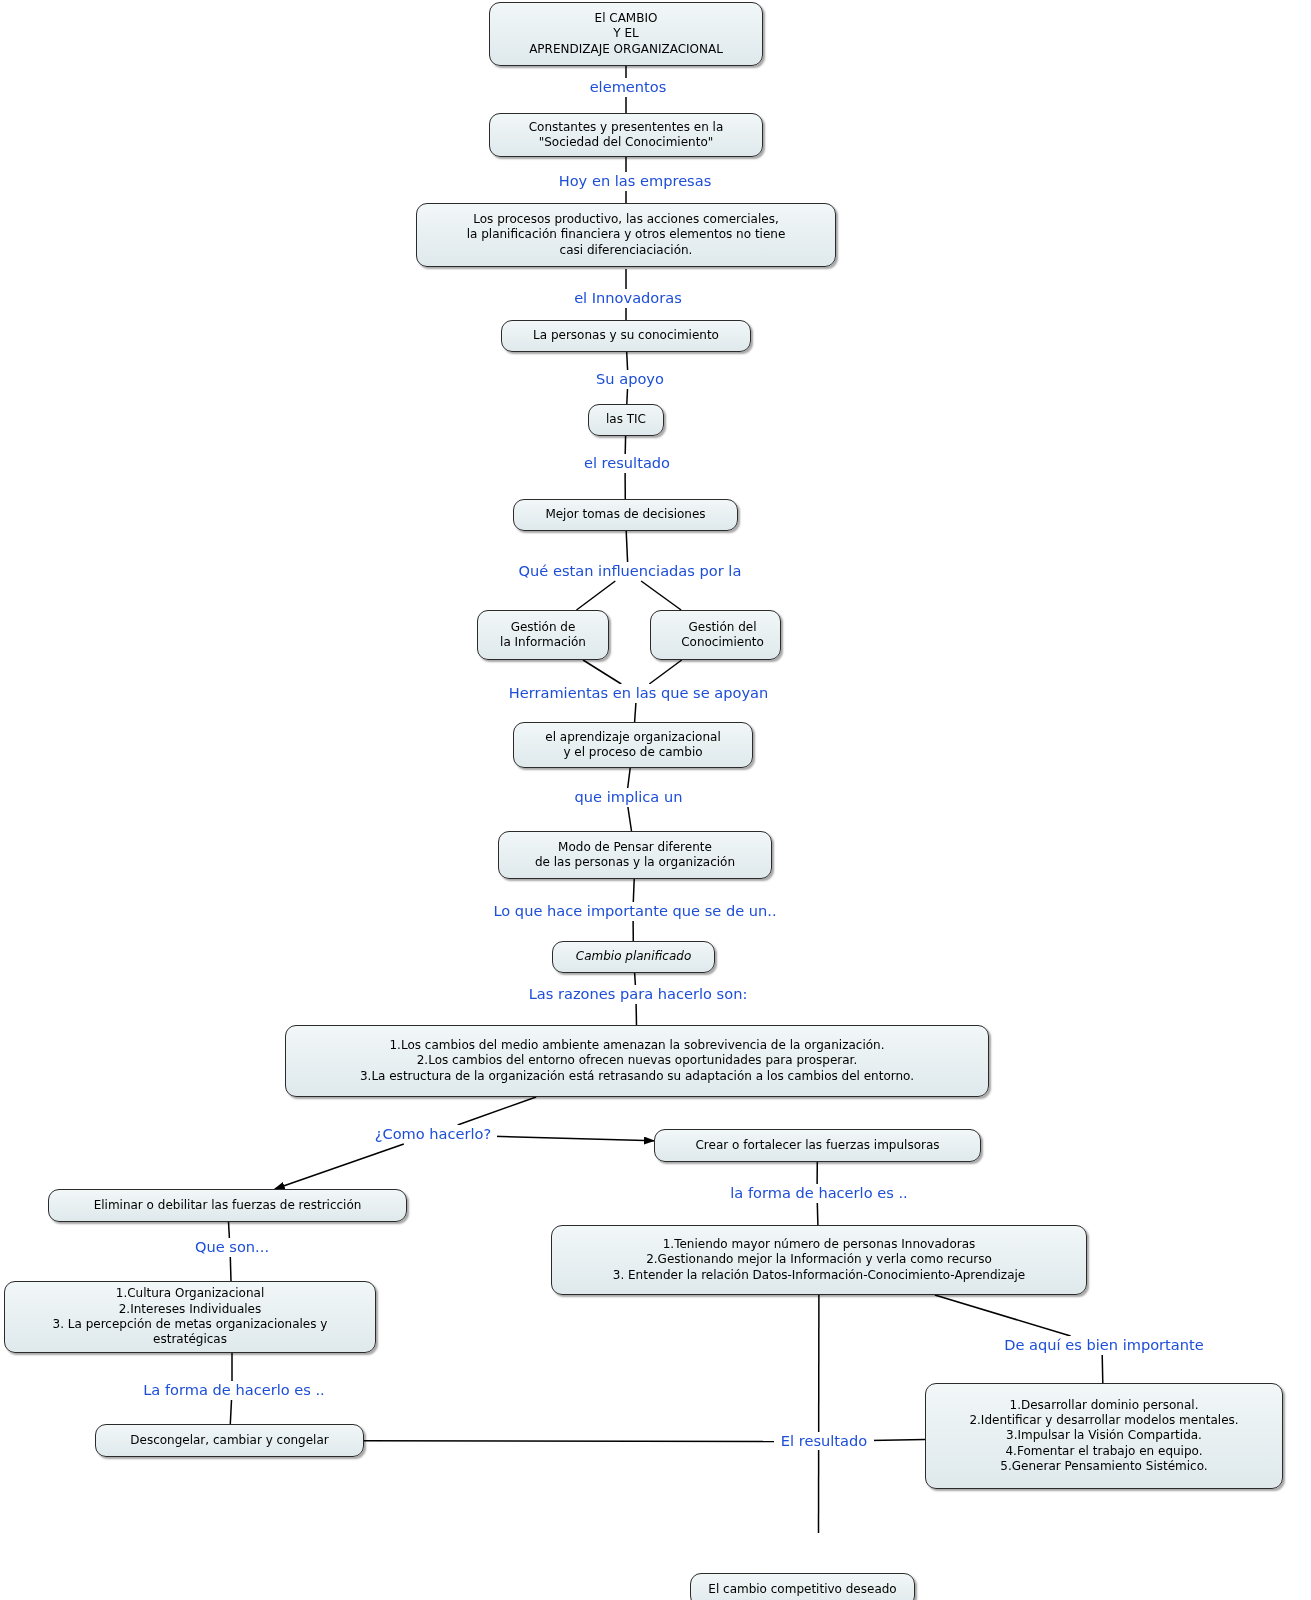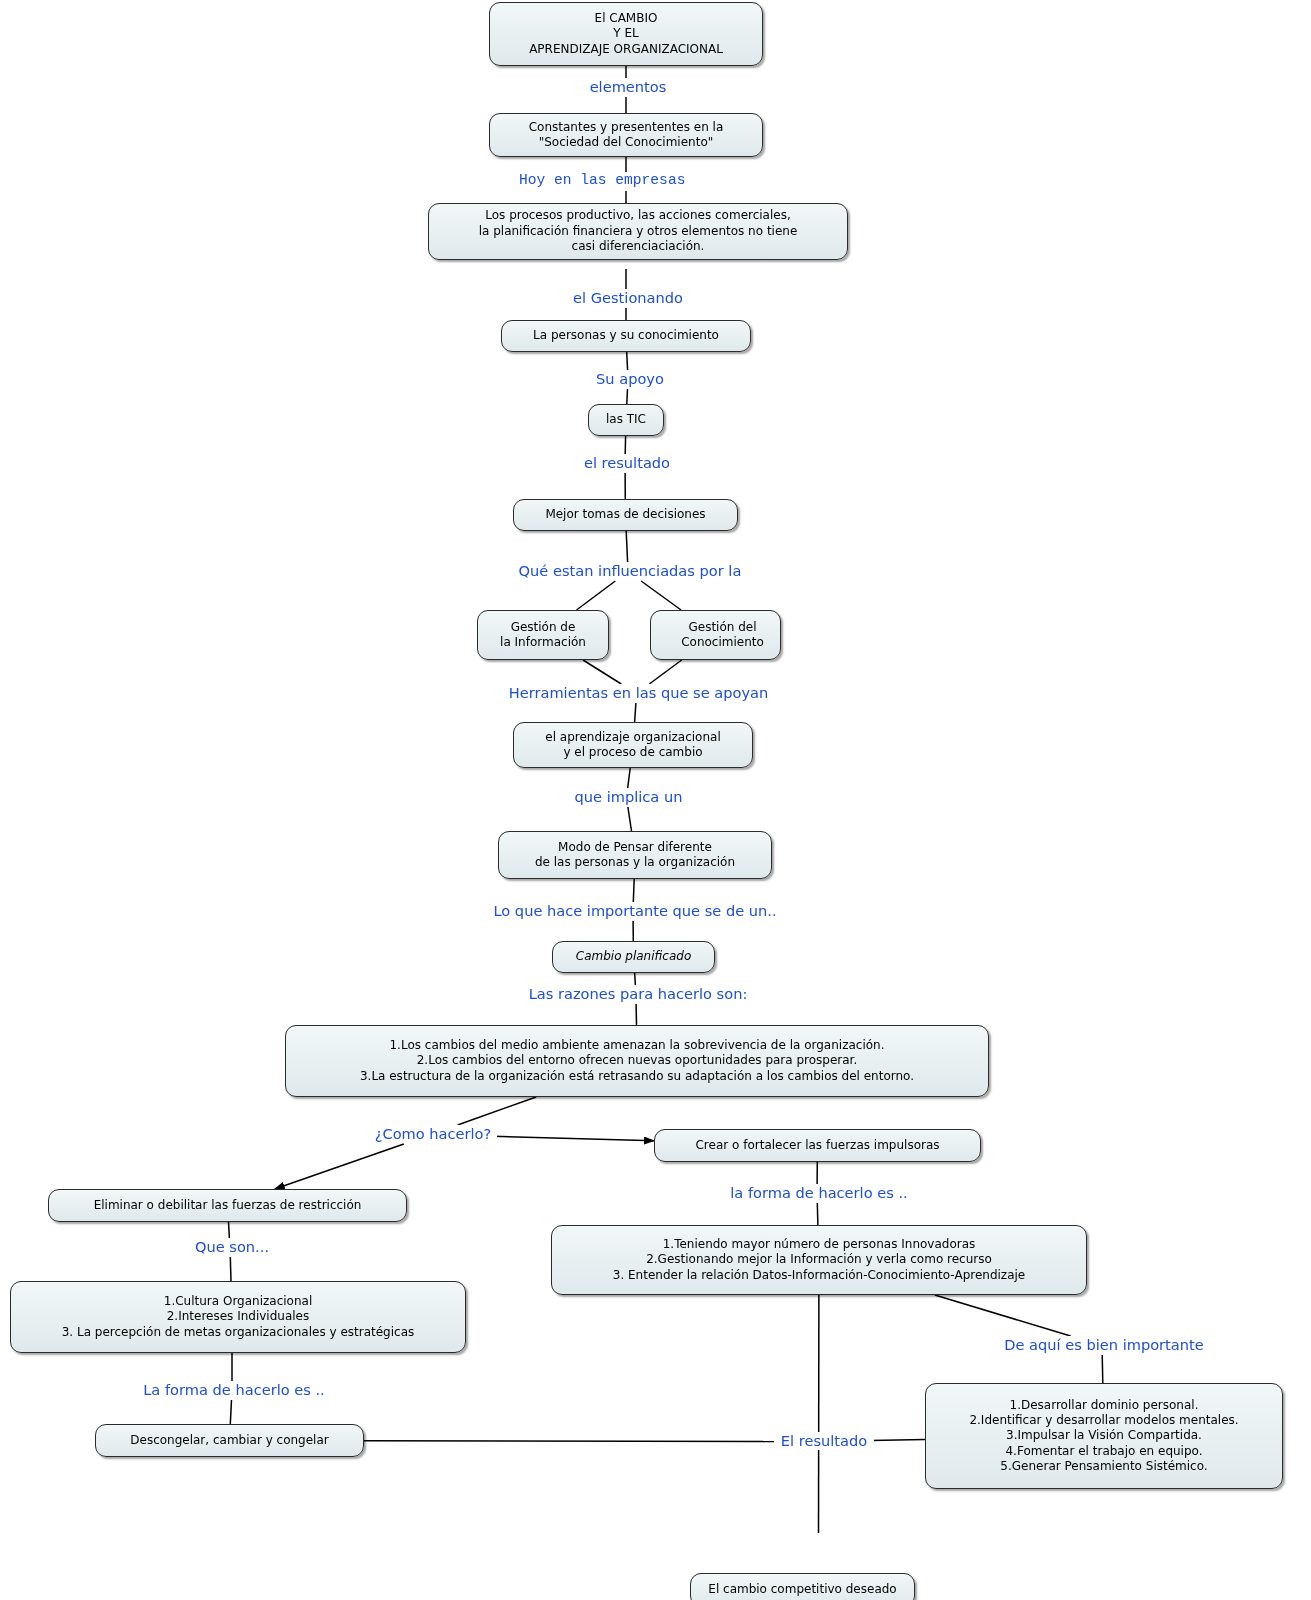--- a/index.html
+++ b/index.html
@@ -101,21 +101,21 @@
         <line x1="870.0" y1="1440.6" x2="925.0" y2="1439.5" stroke="#000000" stroke-width="1.5"></line>
         <line x1="818.9" y1="1295.0" x2="818.5" y2="1533.0" stroke="#000000" stroke-width="1.5"></line>
       </g>
   </svg>
   <div id="nodes">
       <div class="node" style="left: 489px; top: 2px; width: 274px; height: 64px;">El CAMBIO
 Y EL
 APRENDIZAJE ORGANIZACIONAL</div>
       <div class="node" style="left: 489px; top: 113px; width: 274px; height: 44px;">Constantes y  presententes en la
 "Sociedad del Conocimiento"</div>
-      <div class="node" style="left: 416px; top: 203px; width: 420px; height: 57px; margin-left: 12px;">Los procesos productivo, las acciones comerciales,
+      <div class="node" style="left: 416px; top: 203px; width: 420px; height: 64px;">Los procesos productivo, las acciones comerciales,
 la planificación financiera y otros elementos no tiene
 casi diferenciaciación.</div>
       <div class="node" style="left: 501px; top: 320px; width: 250px; height: 32px;">La personas y su conocimiento</div>
       <div class="node" style="left: 588px; top: 404px; width: 76px; height: 32px;">las TIC</div>
       <div class="node" style="left: 513px; top: 499px; width: 225px; height: 32px;">Mejor tomas de decisiones</div>
       <div class="node" style="left: 477px; top: 610px; width: 132px; height: 50px;">Gestión de
 la Información</div>
       <div class="node" style="left: 650px; top: 610px; width: 131px; height: 50px; padding-left: 24px;">Gestión del
 Conocimiento</div>
       <div class="node" style="left: 513px; top: 722px; width: 240px; height: 46px;">el aprendizaje organizacional
@@ -124,35 +124,35 @@
 de las personas y la organización</div>
       <div class="node" style="left: 552px; top: 941px; width: 163px; height: 32px; font-style: italic;">Cambio planificado</div>
       <div class="node" style="left: 285px; top: 1025px; width: 704px; height: 72px;">1.Los cambios del medio ambiente amenazan la sobrevivencia de la organización.
 2.Los cambios del entorno ofrecen nuevas oportunidades para prosperar.
 3.La estructura de la organización está retrasando su adaptación a los cambios del entorno.</div>
       <div class="node" style="left: 654px; top: 1129px; width: 327px; height: 33px;">Crear o fortalecer las fuerzas impulsoras</div>
       <div class="node" style="left: 48px; top: 1189px; width: 359px; height: 33px;">Eliminar o debilitar las fuerzas de restricción</div>
       <div class="node" style="left: 551px; top: 1225px; width: 536px; height: 70px;">1.Teniendo mayor número de personas Innovadoras
 2.Gestionando mejor la Información y verla como recurso
 3. Entender la relación Datos-Información-Conocimiento-Aprendizaje</div>
-      <div class="node" style="left: 4px; top: 1281px; width: 456px; height: 72px; margin-left: 6px;">1.Cultura Organizacional
+      <div class="node" style="left: 4px; top: 1281px; width: 372px; height: 72px;">1.Cultura Organizacional
 2.Intereses Individuales
 3. La percepción de metas organizacionales y estratégicas</div>
       <div class="node" style="left: 925px; top: 1383px; width: 358px; height: 106px;">1.Desarrollar dominio personal.
 2.Identificar y desarrollar modelos mentales.
 3.Impulsar la Visión Compartida.
 4.Fomentar el trabajo en equipo.
 5.Generar Pensamiento Sistémico.</div>
       <div class="node" style="left: 95px; top: 1424px; width: 269px; height: 33px;">Descongelar, cambiar y congelar</div>
       <div class="node" style="left: 690px; top: 1533px; width: 225px; height: 34px; margin-top: 40px;">El cambio competitivo deseado</div>
     </div>
   <div id="labels">
       <div class="link-label" style="left: 581px; top: 78px; width: 90px;">elementos</div>
-      <div class="link-label" style="left: 517px; top: 172px; width: 162px; font-family: Liberation Mono, monospace;">Hoy en las empresas</div>
-      <div class="link-label" style="left: 570px; top: 289px; width: 112px;">el Gestionando</div>
+      <div class="link-label" style="left: 552px; top: 172px; width: 162px;">Hoy en las empresas</div>
+      <div class="link-label" style="left: 570px; top: 289px; width: 112px;">el Innovadoras</div>
       <div class="link-label" style="left: 589px; top: 370px; width: 78px;">Su apoyo</div>
       <div class="link-label" style="left: 575px; top: 454px; width: 100px;">el resultado</div>
       <div class="link-label" style="left: 504px; top: 562px; width: 248px;">Qué estan influenciadas por la</div>
       <div class="link-label" style="left: 499px; top: 684px; width: 275px;">Herramientas en las que se apoyan</div>
       <div class="link-label" style="left: 569px; top: 788px; width: 115px;">que implica un</div>
       <div class="link-label" style="left: 482px; top: 902px; width: 302px;">Lo que hace importante que se de un..</div>
       <div class="link-label" style="left: 521px; top: 985px; width: 230px;">Las razones para hacerlo son:</div>
       <div class="link-label" style="left: 369px; top: 1125px; width: 124px;">¿Como hacerlo?</div>
       <div class="link-label" style="left: 723px; top: 1184px; width: 188px;">la forma de hacerlo es ..</div>
       <div class="link-label" style="left: 188px; top: 1238px; width: 84px;">Que son...</div>

